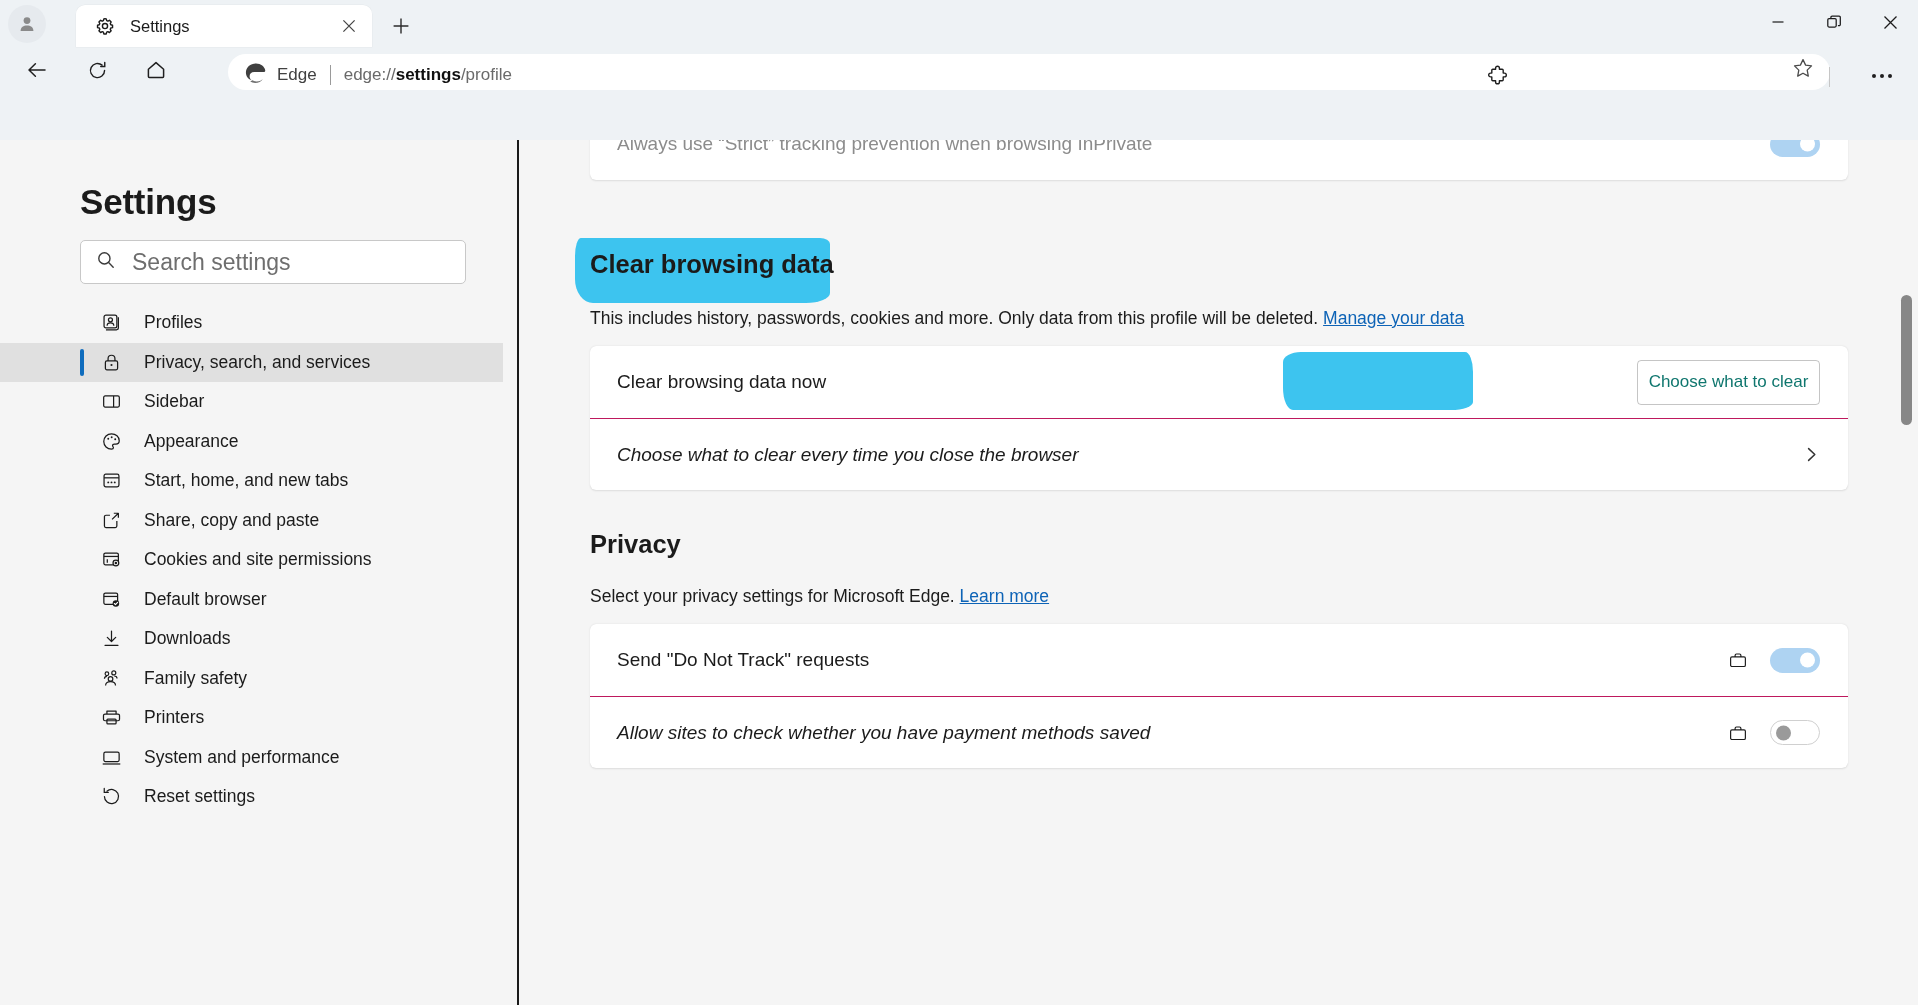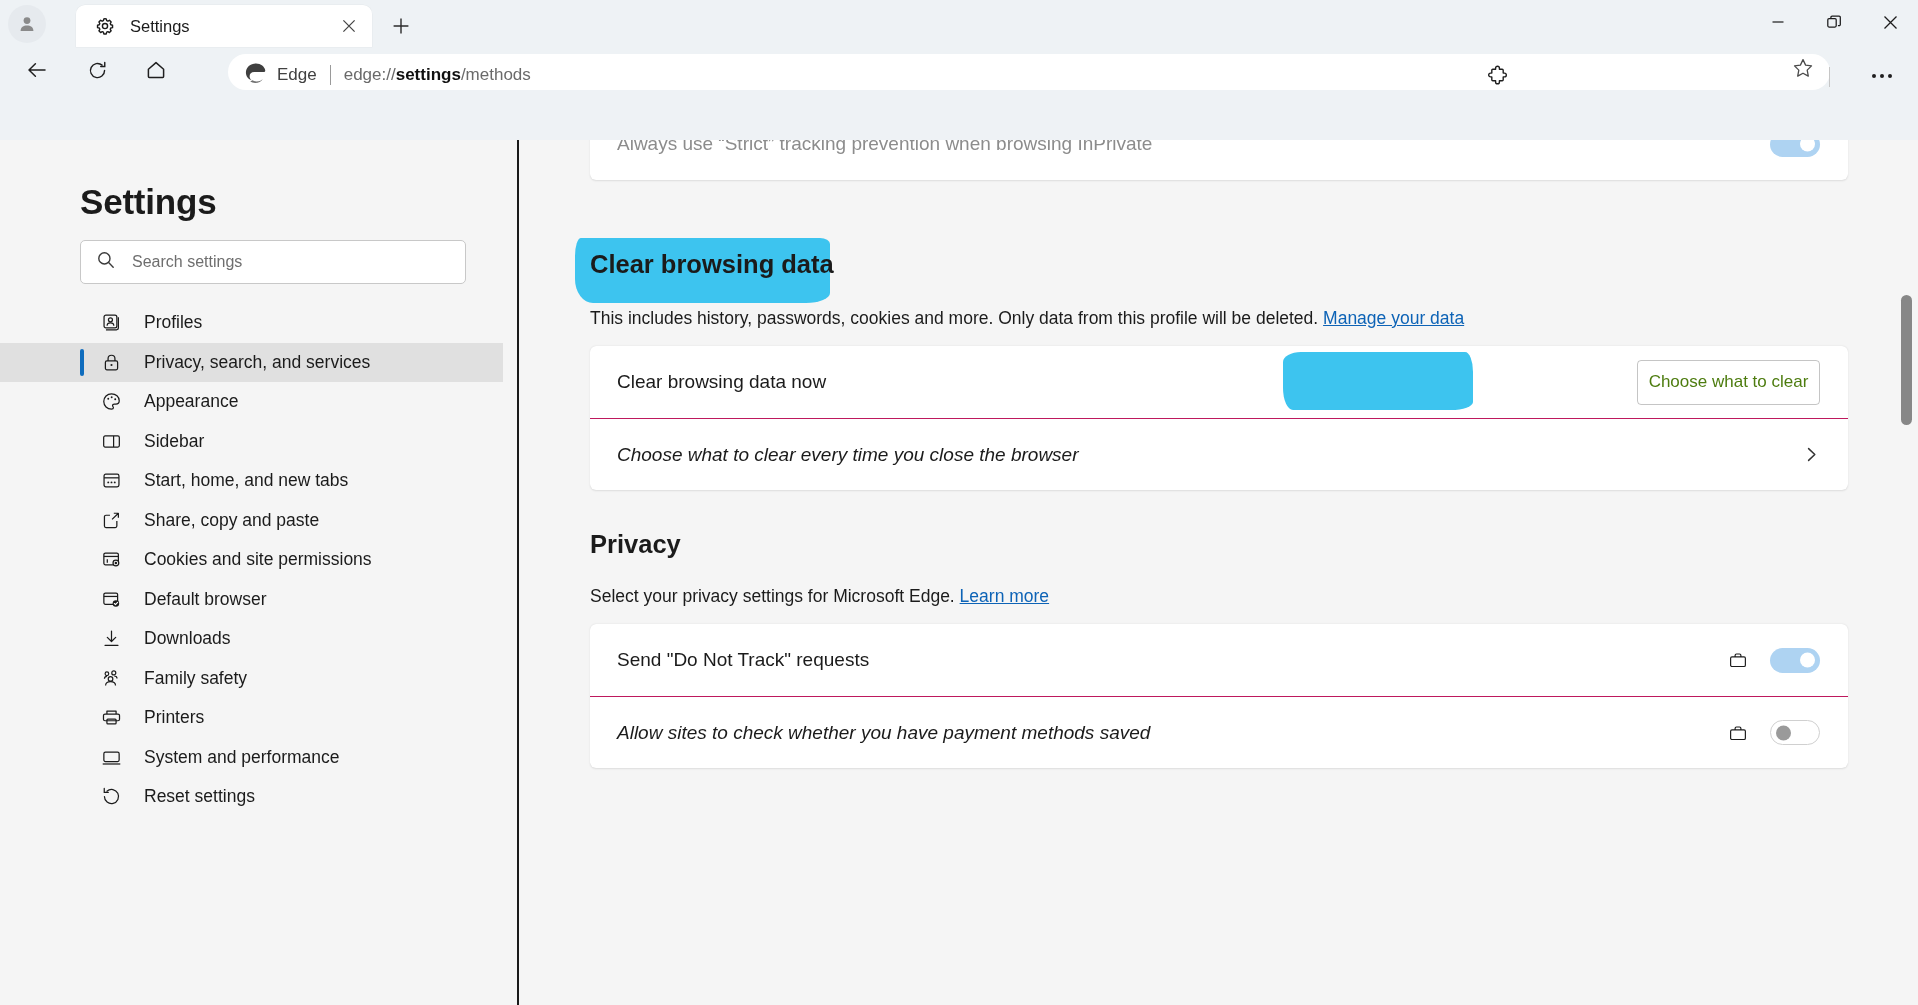--- a/index.html
+++ b/index.html
@@ -122,21 +122,21 @@
   }
   .search-box {
     position: absolute; left: 80px; top: 100px;
     width: 386px; height: 44px;
     background: #ffffff; border: 1px solid #c8c8c8; border-radius: 5px;
     display: flex; align-items: center; padding-left: 15px;
     cursor: text;
   }
   .search-input {
     border: none; outline: none; background: transparent;
-    margin-left: 16px; font-size: 16px; color: #1b1b1b;
+    margin-left: 16px; font-size: 23px; color: #1b1b1b;
     font-family: "Liberation Sans", sans-serif; width: 300px;
   }
   .search-input::placeholder { color: #6e6e6e; }
   .navlist { position: absolute; left: 0; top: 163px; right: 0; }
   .navitem {
     position: relative; height: 39.5px;
     display: flex; align-items: center; cursor: pointer;
   }
   .navitem .sel-bar {
     position: absolute; left: 80px; top: 6px; width: 4px; height: 27px;
@@ -215,21 +215,21 @@
     left: 764px; top: 212px; width: 190px; height: 58px;
     border-radius: 18px 8px 22px 10px / 10px 20px 8px 22px;
   }
 
   .clear-btn {
     position: relative; z-index: 2;
     width: 183px; height: 45px;
     background: transparent;
     border: 1px solid rgba(90,90,90,0.35); border-radius: 4px;
     display: flex; align-items: center; justify-content: center;
-    font-size: 17px; color: #4d7c0f; cursor: pointer;
+    font-size: 17px; color: #0f766e; cursor: pointer;
     font-family: "Liberation Sans", sans-serif;
   }
   .chev { color: #333; display: flex; align-items: center; }
 
   .sb-thumb-main {
     position: absolute; right: 6px; top: 155px;
     width: 11px; height: 130px; border-radius: 6px; background: #878787;
     cursor: pointer; z-index: 5;
   }
 </style>
@@ -304,21 +304,21 @@
 
     <div class="omnibox">
       <span class="edge-logo">
         <svg width="24" height="24" viewBox="0 0 24 24">
           <path d="M12 2.4c5 0 8.6 3.2 9.2 6.6.2 1.3-.5 2-1.6 2H10.2c-2.9 0-4.6 1.9-4.6 4.2 0 1.6.8 3 1.9 3.9C4 18 1.9 14.9 1.9 11.4 1.9 6.3 6.3 2.4 12 2.4z" fill="#3f3f3f"></path>
           <path d="M8.4 19.3c1.1.7 2.5 1.1 4 1.1 3.3 0 5.5-1.5 6.4-2.5-1.5 2.5-4.4 4.1-7.6 4.1-1.9 0-3.6-.5-5-1.4z" fill="#707070"></path>
         </svg>
       </span>
       <span class="edge-word">Edge</span>
       <span class="omni-sep"></span>
-      <span class="url"><span>edge://</span><b>settings</b><span>/methods</span></span>
+      <span class="url"><span>edge://</span><b>settings</b><span>/profile</span></span>
       <span class="omni-right">
         <span class="star-btn">
           <svg width="22" height="22" viewBox="0 0 22 22" fill="none" stroke="#4a4a4a" stroke-width="1.3" stroke-linejoin="round">
             <path d="M11 2.6l2.6 5.5 5.9.8-4.3 4.2 1.1 6-5.3-2.9-5.3 2.9 1.1-6L2.5 8.9l5.9-.8z"></path>
           </svg>
         </span>
       </span>
     </div>
 
     <div class="ext-btn">
@@ -376,38 +376,38 @@
               <circle cx="11" cy="13.6" r="1.1" fill="#1b1b1b" stroke="none"></circle>
             </svg>
           </span>
           <span class="nav-label">Privacy, search, and services</span>
         </div>
 
         <div class="navitem">
 
           <span class="nav-icon">
             <svg width="21" height="21" viewBox="0 0 22 22" fill="none" stroke="#1b1b1b" stroke-width="1.3">
+              <rect x="2.8" y="5.2" width="16.4" height="11.6" rx="1.6"></rect>
+              <path d="M13.2 5.2v11.6"></path>
+            </svg>
+          </span>
+          <span class="nav-label">Sidebar</span>
+        </div>
+
+        <div class="navitem">
+
+          <span class="nav-icon">
+            <svg width="21" height="21" viewBox="0 0 22 22" fill="none" stroke="#1b1b1b" stroke-width="1.3">
               <path d="M11 2.9c4.5 0 8.1 3.3 8.1 7.3 0 2.4-2 3.5-3.6 3.5h-1.6c-1.1 0-1.8.7-1.8 1.6 0 .5.2.8.5 1.2.3.4.4.7.4 1.1 0 .9-.8 1.5-2 1.5-4.5 0-8.1-3.6-8.1-8.1S6.5 2.9 11 2.9z"></path>
               <circle cx="7.6" cy="8.2" r="1" fill="#1b1b1b" stroke="none"></circle>
               <circle cx="11.2" cy="6.5" r="1" fill="#1b1b1b" stroke="none"></circle>
               <circle cx="14.9" cy="8.6" r="1" fill="#1b1b1b" stroke="none"></circle>
             </svg>
           </span>
           <span class="nav-label">Appearance</span>
-        </div>
-
-        <div class="navitem">
-
-          <span class="nav-icon">
-            <svg width="21" height="21" viewBox="0 0 22 22" fill="none" stroke="#1b1b1b" stroke-width="1.3">
-              <rect x="2.8" y="5.2" width="16.4" height="11.6" rx="1.6"></rect>
-              <path d="M13.2 5.2v11.6"></path>
-            </svg>
-          </span>
-          <span class="nav-label">Sidebar</span>
         </div>
 
         <div class="navitem">
 
           <span class="nav-icon">
             <svg width="21" height="21" viewBox="0 0 22 22" fill="none" stroke="#1b1b1b" stroke-width="1.3">
               <rect x="3.2" y="4.4" width="15.6" height="13.2" rx="1.8"></rect>
               <path d="M3.2 8.2h15.6"></path>
               <circle cx="7.6" cy="13" r="1" fill="#1b1b1b" stroke="none"></circle>
               <circle cx="11" cy="13" r="1" fill="#1b1b1b" stroke="none"></circle>

